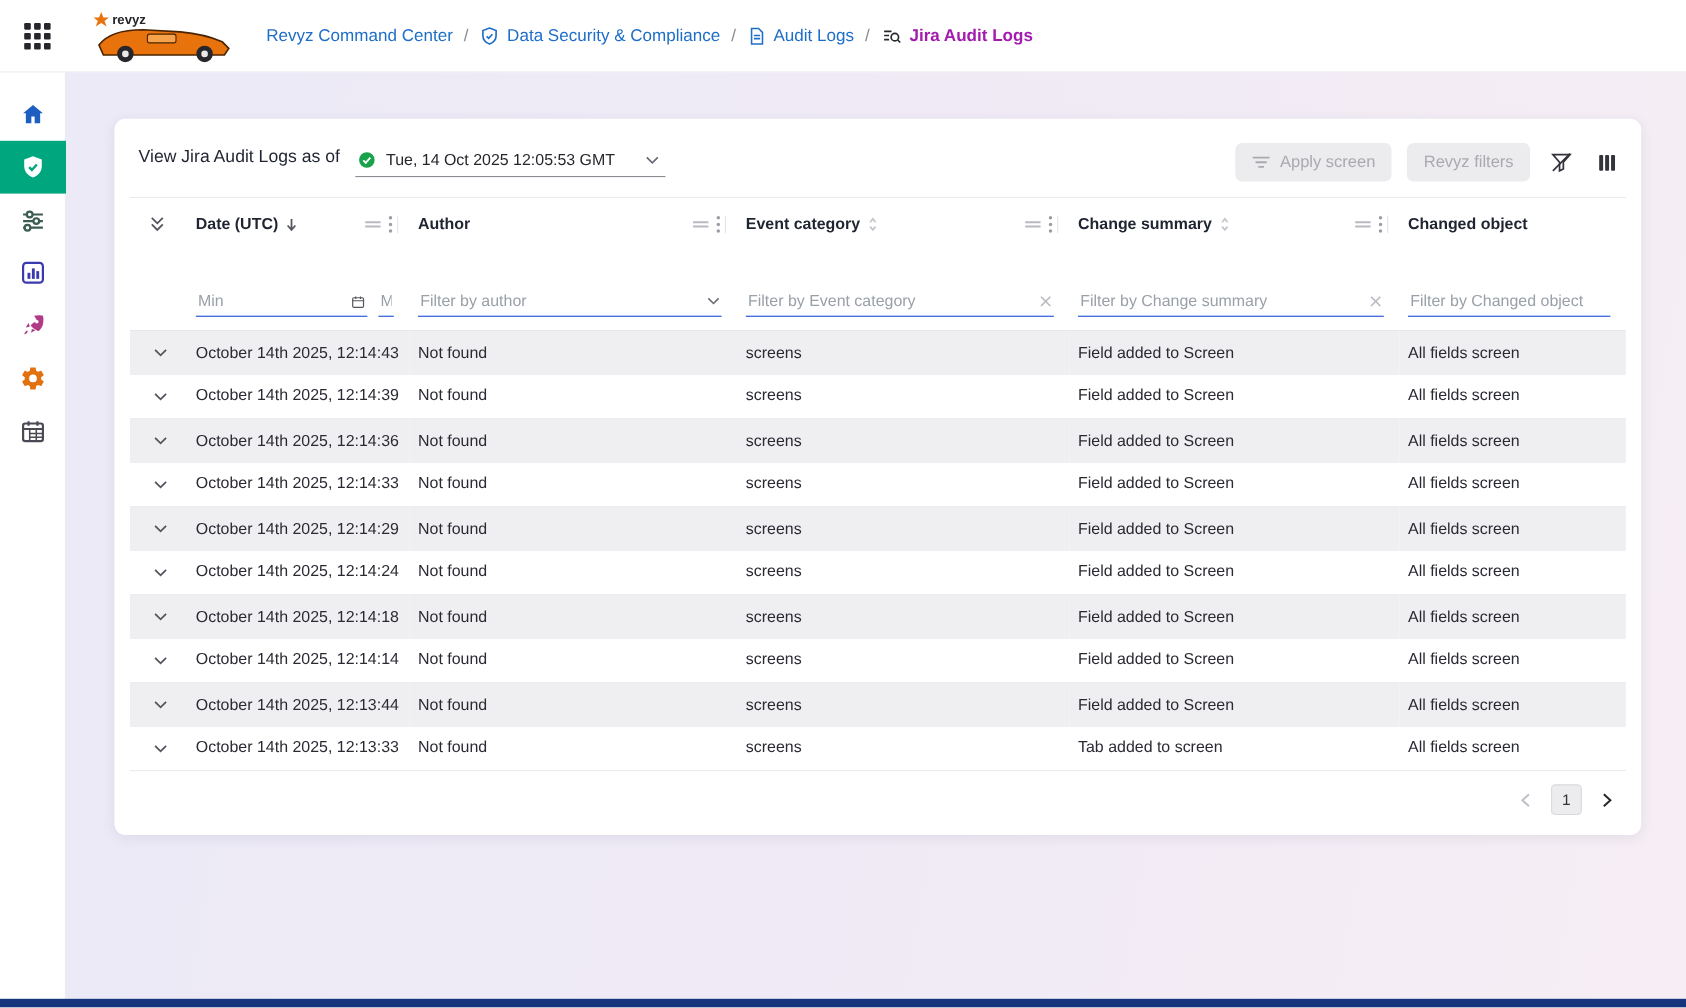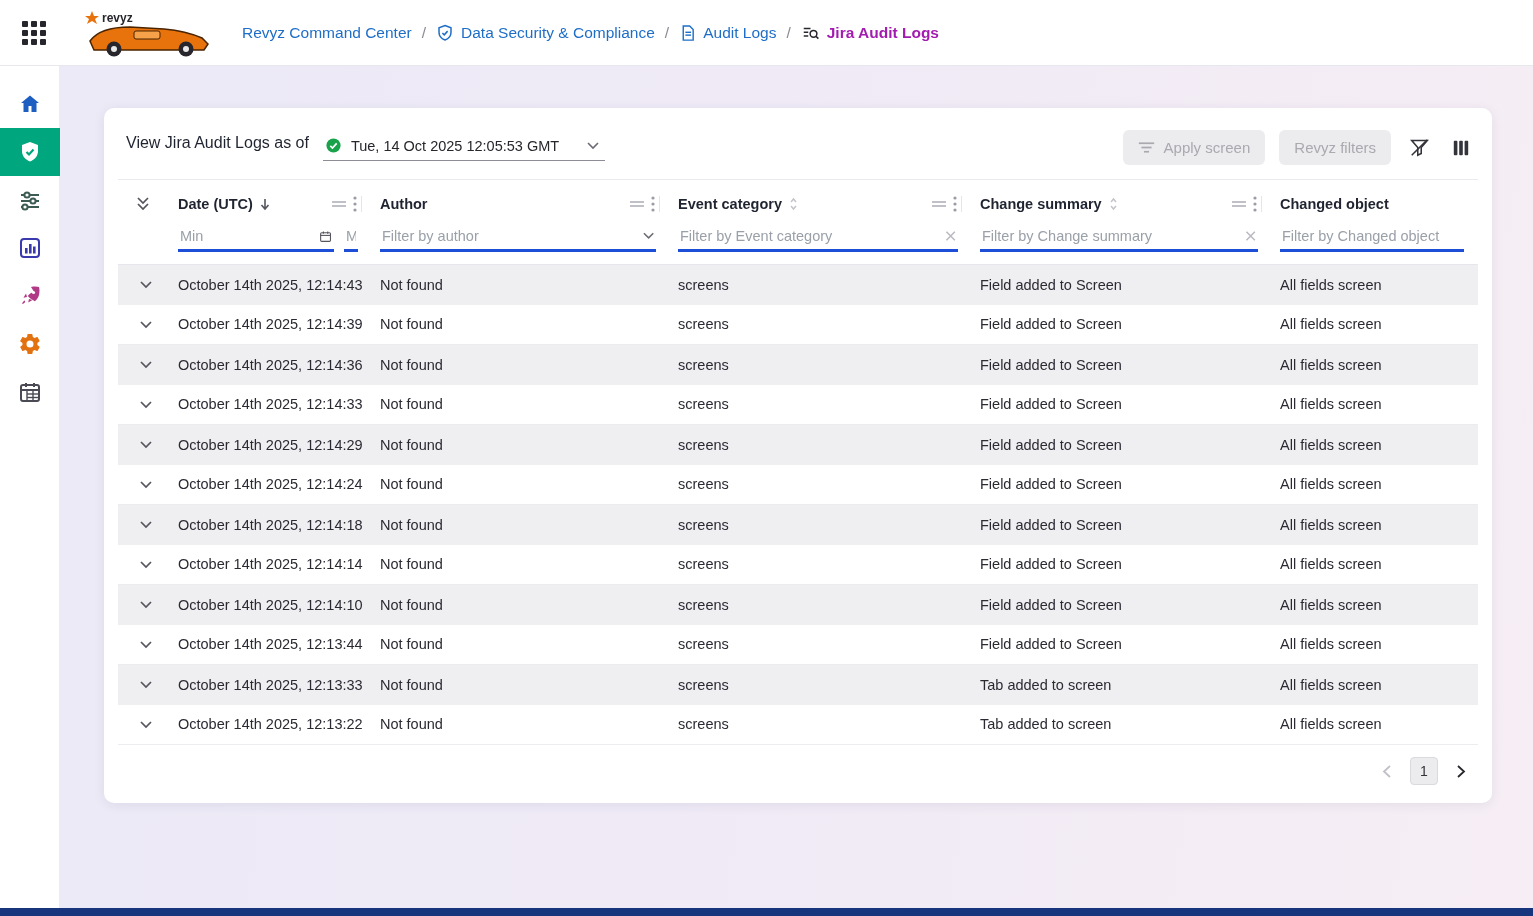--- a/index.html
+++ b/index.html
@@ -34,21 +34,21 @@
   .btn-disabled { display:flex; align-items:center; gap:9px; background:#ececee; color:#a9a9b0; font-size:15px; border:none; border-radius:6px; padding:9px 15px; cursor:default; }
   .icon-btn { background:none; border:none; cursor:pointer; display:flex; align-items:center; padding:4px; }
 
   
   table { width:calc(100% - 28px); margin:0 7px 0 14px; border-collapse:collapse; table-layout:fixed; font-size:14.5px; }
   thead tr.header-row th { border-top:1px solid #e9e9ef; padding:12px 10px 8px 8px; text-align:left; font-weight:700; color:#1f2430; font-size:14.5px; vertical-align:middle; }
   .th-inner { display:flex; align-items:center; gap:6px; }
   .th-label { white-space:nowrap; }
   .th-tools { margin-left:auto; display:flex; align-items:center; gap:6px; padding-right:4px; border-right:1px solid #e4e4ea; }
   thead tr.filter-row td { padding:2px 14px 12px 8px; vertical-align:bottom; border-bottom:1px solid #e6e6ec; }
-  .uinput { display:flex; align-items:center; gap:6px; border-bottom:3px solid #1d4ed8; padding:3px 2px 5px 2px; }
+  .uinput { display:flex; align-items:center; gap:6px; border-bottom:1px solid #1d4ed8; padding:3px 2px 5px 2px;margin-top:38px; }
   .uinput input { border:none; outline:none; font-size:14.5px; color:#33333a; width:100%; font-family:"Liberation Sans",sans-serif; background:transparent; }
   .uinput input::placeholder { color:#9aa0a8; }
   .date-filters { display:flex; gap:10px; }
   .date-filters .min { flex:0 0 156px; }
   .date-filters .max { flex:1; overflow:hidden; }
   tbody tr { height:40px; }
   tbody tr:nth-child(odd) { background:#efeff1; }
   tbody tr:nth-child(even) { background:#fff; border-bottom:1px solid #ececf0; }
   tbody td { padding:0 10px 0 8px; color:#2a2a33; white-space:nowrap; overflow:hidden; }
   td.expand-cell, th.expand-cell { text-align:center; padding-left:14px; }
@@ -489,34 +489,20 @@
                   </svg>
             </button>
           </td>
           <td>October 14th 2025, 12:14:14</td>
           <td>Not found</td>
           <td>screens</td>
           <td>Field added to Screen</td>
           <td>All fields screen</td>
         </tr>
 
-        <tr>
-          <td class="expand-cell">
-            <button class="icon-btn" style="margin:0 auto;">
-              <svg width="14" height="9" viewBox="0 0 14 9">
-                    <path d="M2 2l5 5 5-5" fill="none" stroke="#55555e" stroke-width="1.7"></path>
-                  </svg>
-            </button>
-          </td>
-          <td>October 14th 2025, 12:14:10</td>
-          <td>Not found</td>
-          <td>screens</td>
-          <td>Field added to Screen</td>
-          <td>All fields screen</td>
-        </tr>
 
         <tr>
           <td class="expand-cell">
             <button class="icon-btn" style="margin:0 auto;">
               <svg width="14" height="9" viewBox="0 0 14 9">
                     <path d="M2 2l5 5 5-5" fill="none" stroke="#55555e" stroke-width="1.7"></path>
                   </svg>
             </button>
           </td>
           <td>October 14th 2025, 12:13:44</td>
@@ -534,34 +520,20 @@
                   </svg>
             </button>
           </td>
           <td>October 14th 2025, 12:13:33</td>
           <td>Not found</td>
           <td>screens</td>
           <td>Tab added to screen</td>
           <td>All fields screen</td>
         </tr>
 
-        <tr>
-          <td class="expand-cell">
-            <button class="icon-btn" style="margin:0 auto;">
-              <svg width="14" height="9" viewBox="0 0 14 9">
-                    <path d="M2 2l5 5 5-5" fill="none" stroke="#55555e" stroke-width="1.7"></path>
-                  </svg>
-            </button>
-          </td>
-          <td>October 14th 2025, 12:13:22</td>
-          <td>Not found</td>
-          <td>screens</td>
-          <td>Tab added to screen</td>
-          <td>All fields screen</td>
-        </tr>
       </tbody>
       </table>
 
       <div class="pagination">
         <button class="page-nav">
           <svg width="10" height="15" viewBox="0 0 10 15">
               <path d="M8 2L2 7.5 8 13" fill="none" stroke="#c0c0c8" stroke-width="1.8"></path>
             </svg>
         </button>
         <div class="page-box">1</div>

